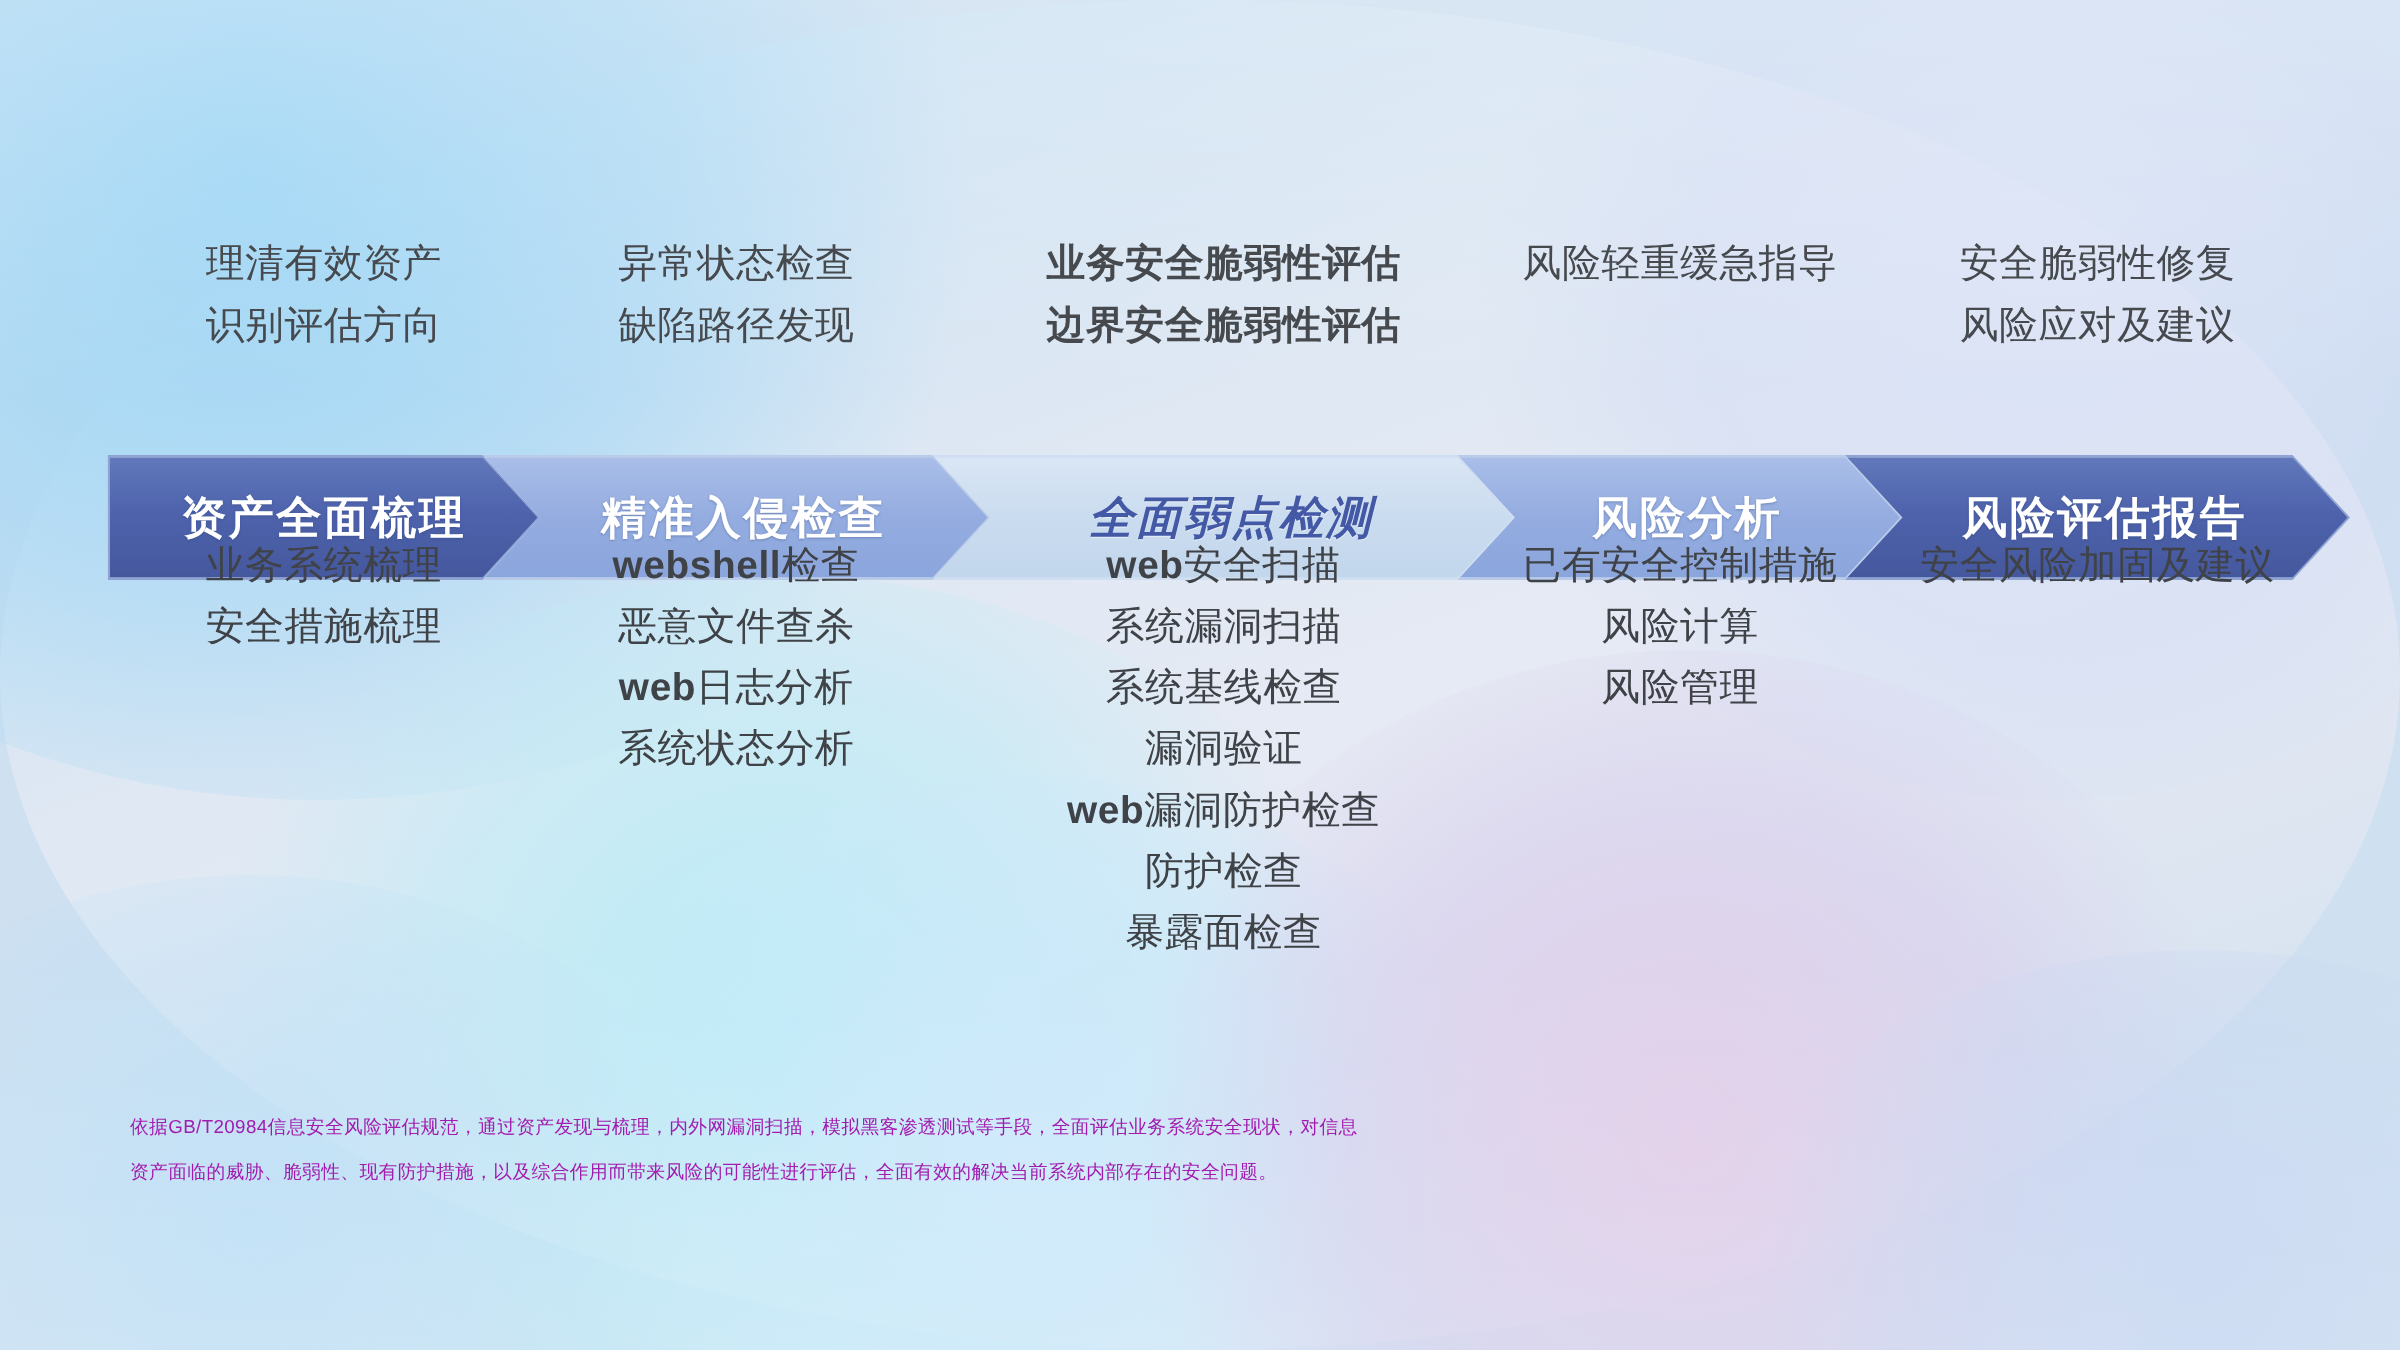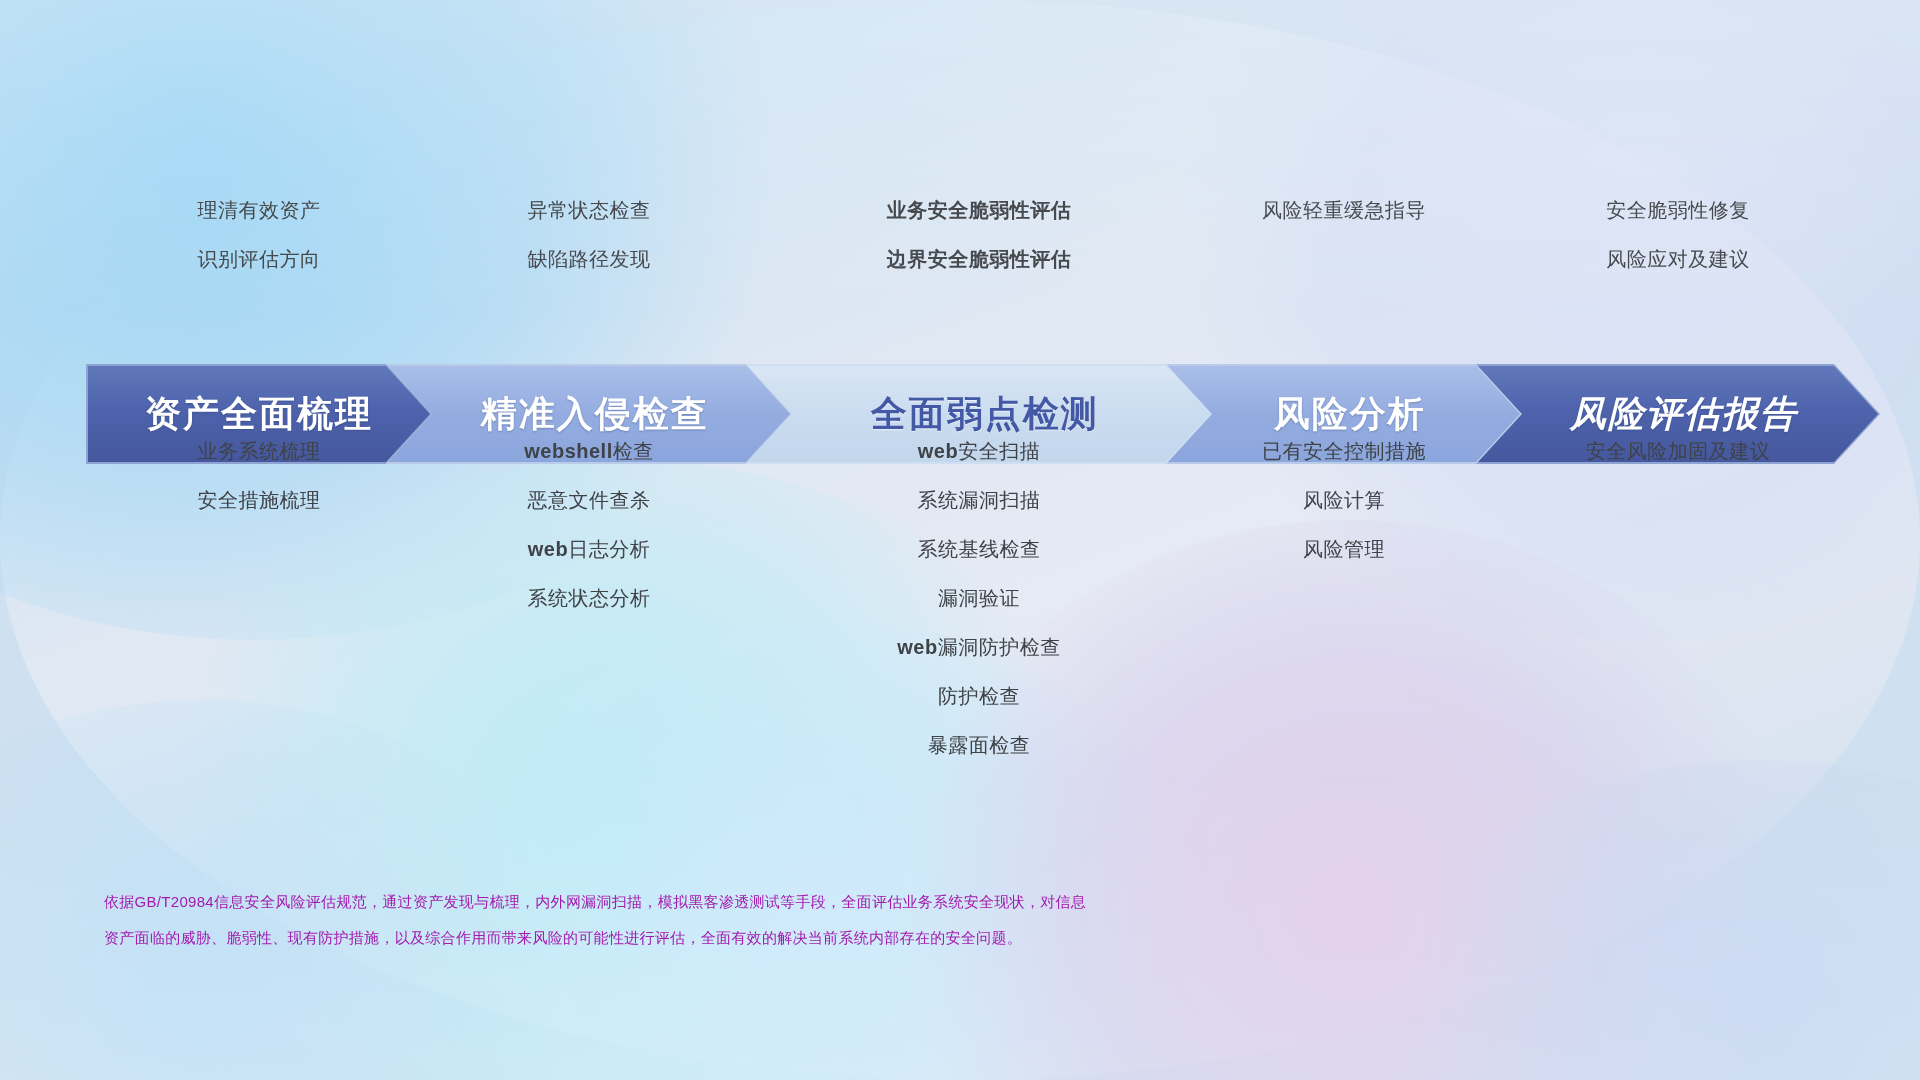--- a/index.html
+++ b/index.html
@@ -34,21 +34,21 @@
     background:radial-gradient(circle at 50% 50%,#c8d8f2 0%,rgba(200,216,242,0.4) 48%,rgba(200,216,242,0) 76%); }
   #bg-sheen{ position:absolute; inset:0;
     background:linear-gradient(180deg,rgba(255,255,255,0.20) 0%,rgba(255,255,255,0) 30%,rgba(255,255,255,0) 70%,rgba(255,255,255,0.12) 100%); }
 
   
   #content{ position:absolute; inset:0; z-index:2; }
 
   .col{ position:absolute; text-align:center; }
   .top-item,.bot-item{
     color:#46494d;
-    font-size:20px;
+    font-size:31px;
     line-height:49px;
     white-space:nowrap;
     letter-spacing:0.5px;
   }
   .bot-item{ color:#3f4247; }
   .bot-item b{ font-weight:700; }
 
   
   #top-row{ position:absolute; left:0; top:186px; width:1920px; height:92px; }
   #bot-row{ position:absolute; left:0; top:427px; width:1920px; height:300px; }
@@ -126,31 +126,31 @@
         <div class="lbl lbl-light" style="margin-left: 0px;">资产全面梳理</div>
       </div>
       <div class="chev" style="left: 300px; width: 406px;">
         <div class="shape" style="background: rgb(185, 203, 233); clip-path: polygon(0px 0px, 88.67% 0px, 100% 50%, 88.67% 100%, 0px 100%, 11.33% 50%);"></div>
         <div class="shape" style="inset: 2px; position: absolute; clip-path: polygon(0px 0px, 89.055% 0px, 100% 50%, 89.055% 100%, 0px 100%, 10.945% 50%); background: linear-gradient(rgb(169, 190, 232) 0%, rgb(148, 172, 224) 50%, rgb(139, 166, 221) 100%);"></div>
         <div class="lbl lbl-light" style="margin-left: 11.5px;">精准入侵检查</div>
       </div>
       <div class="chev" style="left: 660px; width: 466px;">
         <div class="shape" style="background: rgb(207, 222, 240); clip-path: polygon(0px 0px, 90.129% 0px, 100% 50%, 90.129% 100%, 0px 100%, 9.871% 50%);"></div>
         <div class="shape" style="inset: 2px; position: absolute; clip-path: polygon(0px 0px, 90.476% 0px, 100% 50%, 90.476% 100%, 0px 100%, 9.524% 50%); background: linear-gradient(rgb(217, 230, 245) 0%, rgb(202, 220, 239) 50%, rgb(194, 214, 236) 100%);"></div>
-        <div class="lbl lbl-dark" style="margin-left: 11.5px;">全面弱点检测</div>
+        <div class="lbl lbl-dark" style="margin-left: 11.5px; font-style: italic;">全面弱点检测</div>
       </div>
       <div class="chev" style="left: 1080px; width: 356px;">
         <div class="shape" style="background: rgb(185, 203, 233); clip-path: polygon(0px 0px, 87.079% 0px, 100% 50%, 87.079% 100%, 0px 100%, 12.921% 50%);"></div>
         <div class="shape" style="inset: 2px; position: absolute; clip-path: polygon(0px 0px, 87.5% 0px, 100% 50%, 87.5% 100%, 0px 100%, 12.5% 50%); background: linear-gradient(rgb(169, 190, 232) 0%, rgb(148, 172, 224) 50%, rgb(139, 166, 221) 100%);"></div>
         <div class="lbl lbl-light" style="margin-left: 11.5px;">风险分析</div>
       </div>
       <div class="chev" style="left: 1390px; width: 404px;">
         <div class="shape" style="background: rgb(143, 163, 210); clip-path: polygon(0px 0px, 88.614% 0px, 100% 50%, 88.614% 100%, 0px 100%, 11.386% 50%);"></div>
         <div class="shape" style="inset: 2px; position: absolute; clip-path: polygon(0px 0px, 89% 0px, 100% 50%, 89% 100%, 0px 100%, 11% 50%); background: linear-gradient(rgb(97, 120, 187) 0%, rgb(78, 99, 172) 45%, rgb(69, 88, 158) 100%);"></div>
-        <div class="lbl lbl-light" style="margin-left: 11.5px; font-style: italic;">风险评估报告</div>
+        <div class="lbl lbl-light" style="margin-left: 11.5px;">风险评估报告</div>
       </div>
     </div>
 
   <div id="bot-row">
       <div class="col" style="left: 86px; width: 346px; top: 0px;">
         <div class="bot-item">业务系统梳理</div>
         <div class="bot-item">安全措施梳理</div>
       </div>
       <div class="col" style="left: 386px; width: 406px; top: 0px;">
         <div class="bot-item"><b>webshell</b>检查</div>

